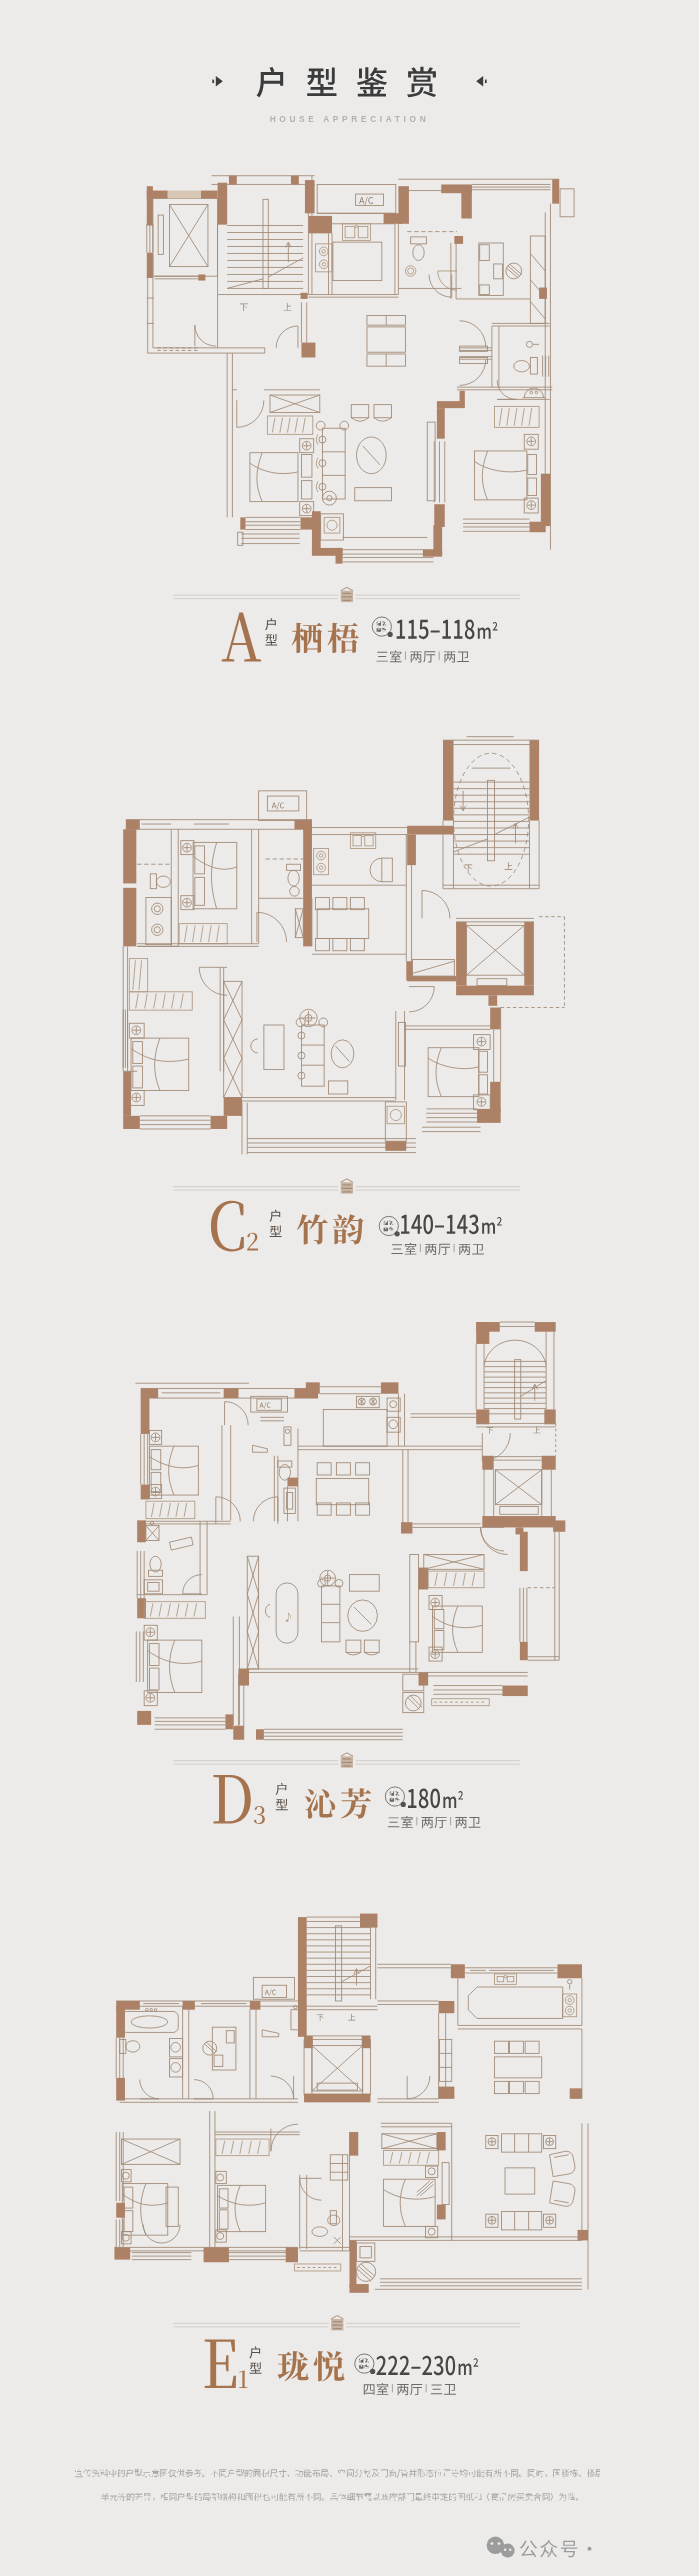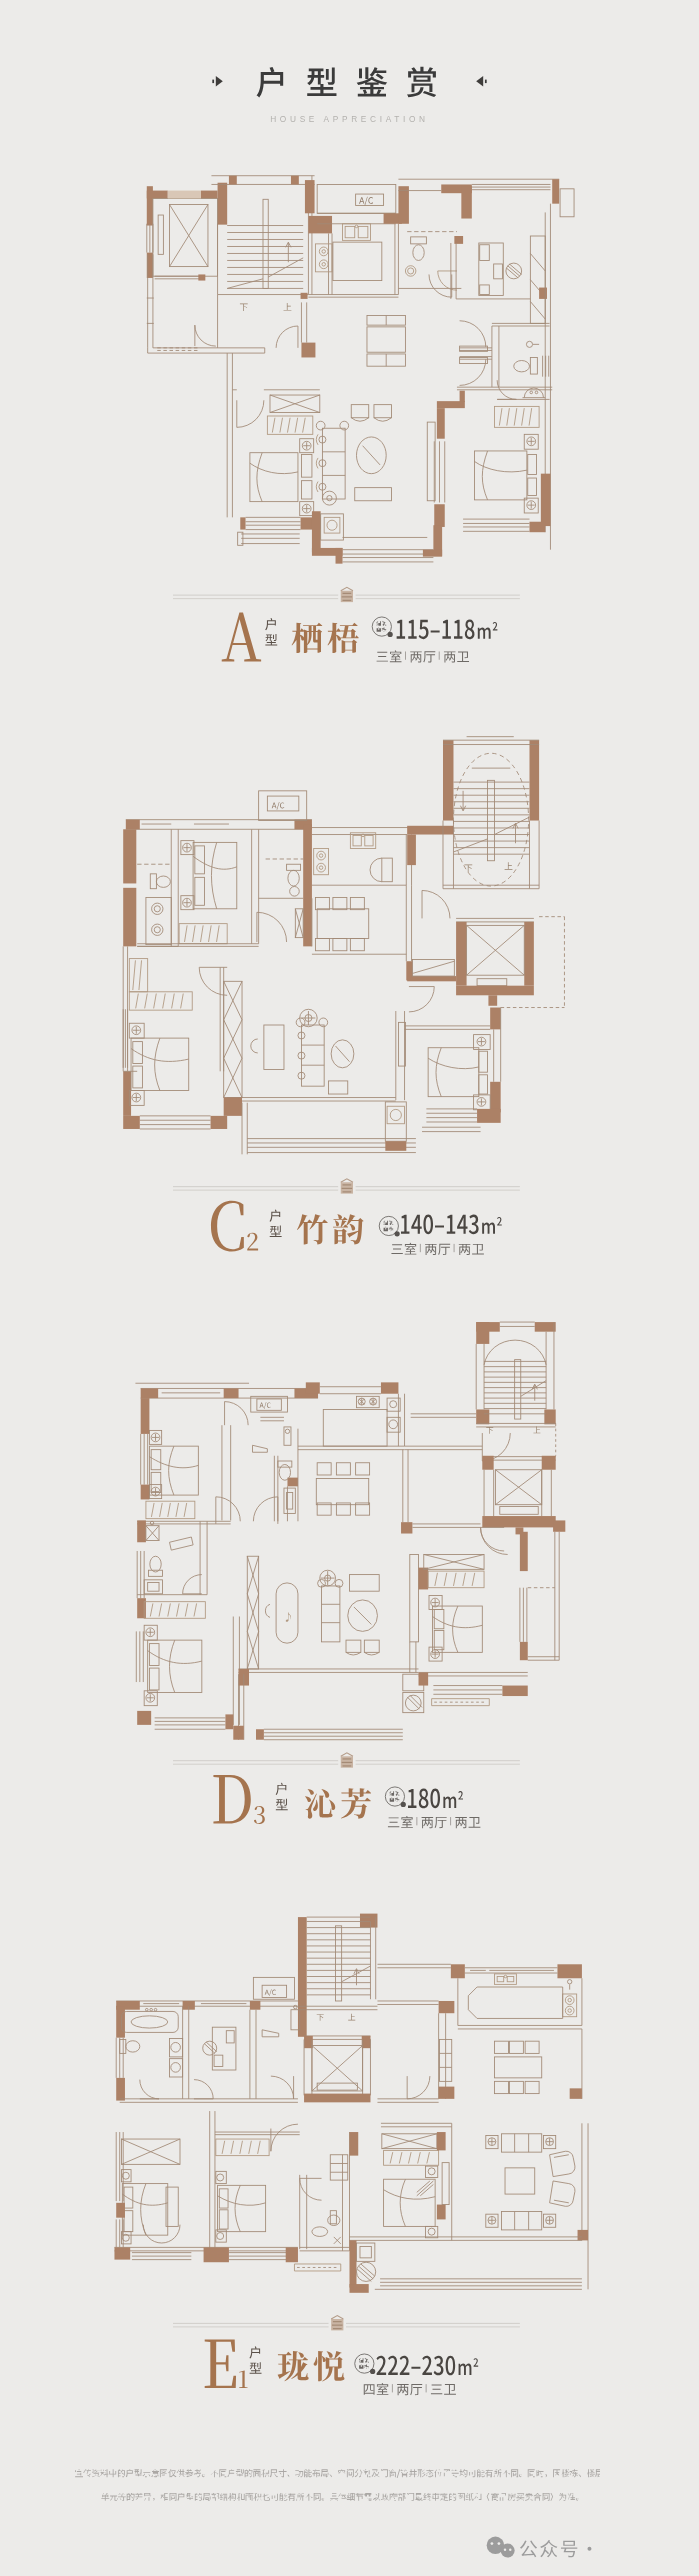--- a/index.html
+++ b/index.html
@@ -1,14 +1,14 @@
 <!DOCTYPE html>
 <html style="font-size:14px"><head><meta charset="utf-8"><style>
 html,body{margin:0;padding:0;background:#ECEBE9;}
-#pg{position:relative;width:600px;height:2576px;background:#ECEBE9;overflow:hidden;font-family:"Liberation Sans",sans-serif;}
+#pg{position:relative;width:600px;height:2576px;background:#ECEBE9;overflow:hidden;font-family:"Liberation Sans",sans-serif;font-weight:bold;}
 </style></head><body>
 <div id="pg">
 <svg width="699" height="2576" viewBox="0 0 800 2948">
 
 <path d="M302.0 85.7H320.6V92.4H302.0L302.0 90.6ZM308.5 77.4C309.2 79.0 310.0 81.0 310.4 82.4H298.4V90.6C298.4 96.2 298.0 103.9 293.6 109.2C294.5 109.6 296.1 110.7 296.7 111.4C300.1 107.1 301.4 101.0 301.8 95.7H320.6V97.9H324.1V82.4H312.1L314.1 81.8C313.7 80.4 312.8 78.3 311.9 76.5Z M373.0 78.9V91.3H376.2V78.9ZM379.8 77.1V93.3C379.8 93.8 379.7 93.9 379.1 93.9C378.5 94.0 376.7 94.0 374.8 93.9C375.3 94.8 375.7 96.1 375.9 97.0C378.5 97.0 380.3 97.0 381.5 96.5C382.8 95.9 383.1 95.1 383.1 93.3V77.1ZM363.8 81.3V85.8H359.9V81.3ZM355.4 99.5V102.7H366.6V106.6H351.6V109.8H385.1V106.6H370.2V102.7H381.3V99.5H370.2V95.9H367.1V88.9H371.0V85.8H367.1V81.3H370.2V78.2H353.4V81.3H356.6V85.8H352.1V88.9H356.3C355.9 91.2 354.6 93.3 351.6 95.0C352.2 95.6 353.5 96.8 353.9 97.5C357.6 95.3 359.1 92.1 359.6 88.9H363.8V96.5H366.6V99.5Z M430.1 85.9C432.4 87.5 435.5 89.7 437.0 91.0L439.1 88.5C437.5 87.3 434.2 85.2 432.0 83.8ZM410.9 78.4V89.5H414.3V78.4ZM425.5 87.4C424.4 88.4 423.1 89.3 421.6 90.1V76.9H418.1V90.3H421.3C417.6 92.2 412.8 93.6 408.2 94.5C408.9 95.2 409.7 96.4 410.1 97.3C412.7 96.7 415.3 96.0 417.8 95.0V96.9H423.8V99.4H412.1V102.1H423.8V107.3H417.5L420.1 106.4C419.8 105.3 418.9 103.6 418.2 102.4L415.2 103.3C415.8 104.6 416.6 106.2 416.9 107.3H409.5V110.2H441.8V107.3H434.1C434.9 106.0 435.8 104.5 436.5 103.1L433.0 102.4C432.5 103.8 431.6 105.8 430.8 107.3H427.4V102.1H439.5V99.4H427.4V96.9H433.4V94.8C436.0 95.8 438.7 96.5 441.1 97.0C441.6 96.2 442.5 94.9 443.2 94.3C437.9 93.4 431.5 91.5 427.7 89.5L428.3 88.9L425.8 87.6C427.0 86.5 428.2 85.1 429.2 83.4H442.1V80.5H430.8C431.3 79.5 431.7 78.6 432.0 77.7L428.7 76.9C427.5 80.4 425.5 83.6 423.0 85.7C423.7 86.1 425.0 86.9 425.7 87.5ZM419.5 94.4C421.7 93.5 423.7 92.4 425.4 91.2C427.4 92.3 429.7 93.5 432.2 94.4Z M483.9 106.2C488.9 107.7 493.9 109.6 496.9 111.0L499.3 108.7C496.1 107.3 490.7 105.4 485.8 104.0ZM481.2 99.7C480.4 105.3 478.2 107.3 465.8 108.1C466.4 108.9 467.1 110.2 467.3 111.1C480.8 109.8 483.8 106.8 484.8 99.7ZM471.0 95.4V105.4H474.3V98.1H491.4V105.3H494.9V95.4ZM476.5 88.6H489.3V91.2H476.5ZM473.2 86.4V93.5H492.8V86.4ZM491.9 76.8C491.3 78.2 490.3 79.9 489.4 81.3H484.7V76.4H481.1V81.3H477.0C476.3 80.0 475.0 78.1 473.8 76.8L470.8 78.2C471.6 79.1 472.3 80.2 473.0 81.3H467.1V88.7H470.5V84.3H495.3V88.7H498.9V81.3H493.1C493.9 80.2 494.8 79.1 495.6 78.0Z" fill="#3B3B3B"></path>
 
 <path d="M247,87 l8,6 l-8,6 z" fill="#3E3C3A" stroke="none" stroke-width="0"></path>
 <rect x="243" y="91" width="2" height="4" fill="#3B3B3B"></rect>
 
 <path d="M553,87 l-8,6 l8,6 z" fill="#3E3C3A" stroke="none" stroke-width="0"></path>

